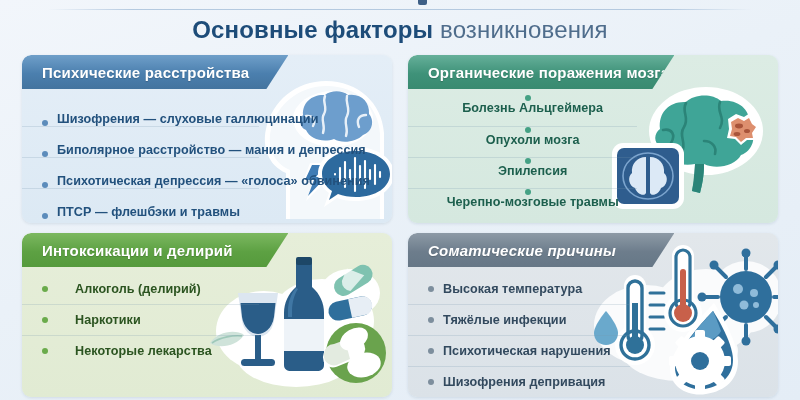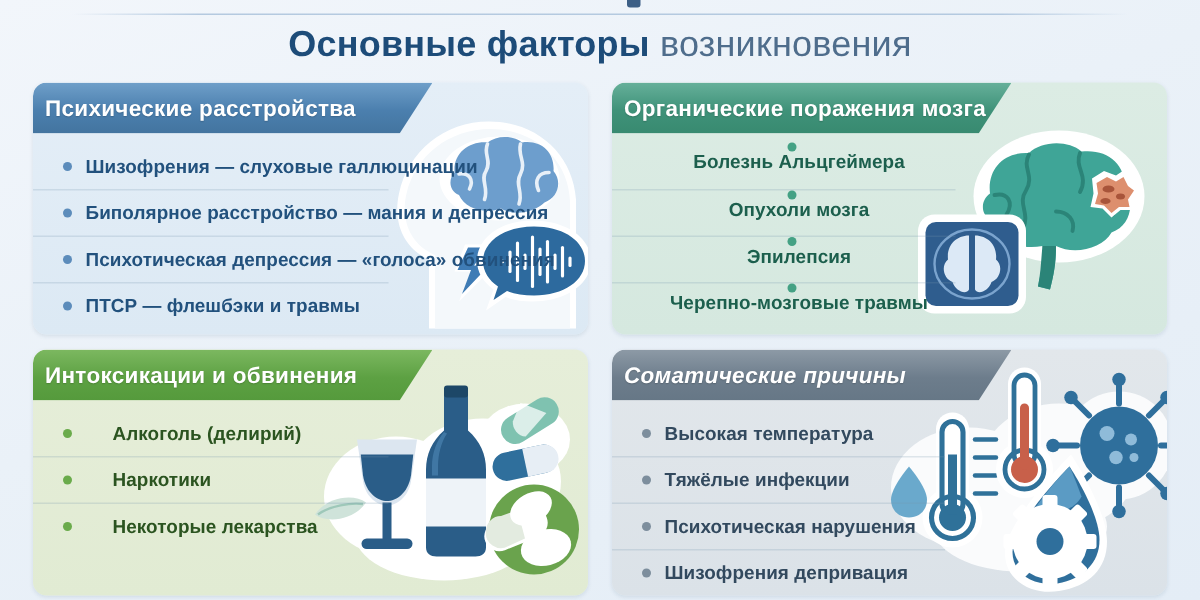--- a/index.html
+++ b/index.html
@@ -68,21 +68,21 @@
   .card.toxic   { background: linear-gradient(180deg,#e6eed9 0%, #e1ebd3 100%); }
   .card.somatic { background: linear-gradient(180deg,#e2e7eb 0%, #dbe2e8 100%); }
 
   
   .card-head {
     position: relative;
     height: 34px;
     width: 72%;
     display: flex;
     align-items: center;
-    padding-left: 8px;
+    padding-left: 20px;
     color: #ffffff;
     font-size: 15px;
     font-weight: bold;
     letter-spacing: .2px;
     border-radius: 9px 0 0 0;
     clip-path: polygon(0 0, 100% 0, calc(100% - 22px) 100%, 0 100%);
     text-shadow: 0 1px 1px rgba(0,0,0,.18);
     white-space: nowrap;
     z-index: 3;
   }
@@ -102,21 +102,21 @@
     align-items: center;
     height: 31px;
     padding-left: 20px;
     font-size: 12.6px;
     font-weight: bold;
     letter-spacing: .05px;
     white-space: nowrap;
   }
   .list-item + .list-item { border-top: 1px solid rgba(120,150,175,.22); }
 
-  .psych   .list-item { color: #22517d; }
+  .psych   .list-item { color: #22517d; align-items: flex-end; }
   .organic .list-item { color: #1c5f4d; flex-direction: column; }
   .toxic   .list-item { color: #2b5420; gap: 18px; }
   .somatic .list-item { color: #32495e; }
 
   .list-item .dot {
     width: 6px; height: 6px;
     border-radius: 50%;
     margin-right: 9px;
     flex: 0 0 auto;
   }
@@ -273,21 +273,21 @@
       </div>
       <div class="list-item">
         <span class="dot"></span>
         <span>Черепно-мозговые травмы</span>
       </div>
     </div>
   </div>
 
   <div class="card toxic">
     <div class="card-head">
-      <span>Интоксикации и обвинения</span>
+      <span>Интоксикации и делирий</span>
     </div>
 
     <svg class="art art-toxic" viewBox="0 0 182 148">
       <g>
         <ellipse cx="60" cy="84" rx="48" ry="40" fill="#ffffff"></ellipse>
         <ellipse cx="118" cy="74" rx="52" ry="42" fill="#ffffff"></ellipse>
         <ellipse cx="92" cy="108" rx="60" ry="32" fill="#ffffff"></ellipse>
         <ellipse cx="146" cy="46" rx="30" ry="24" fill="#ffffff"></ellipse>
       </g>
       <g>

